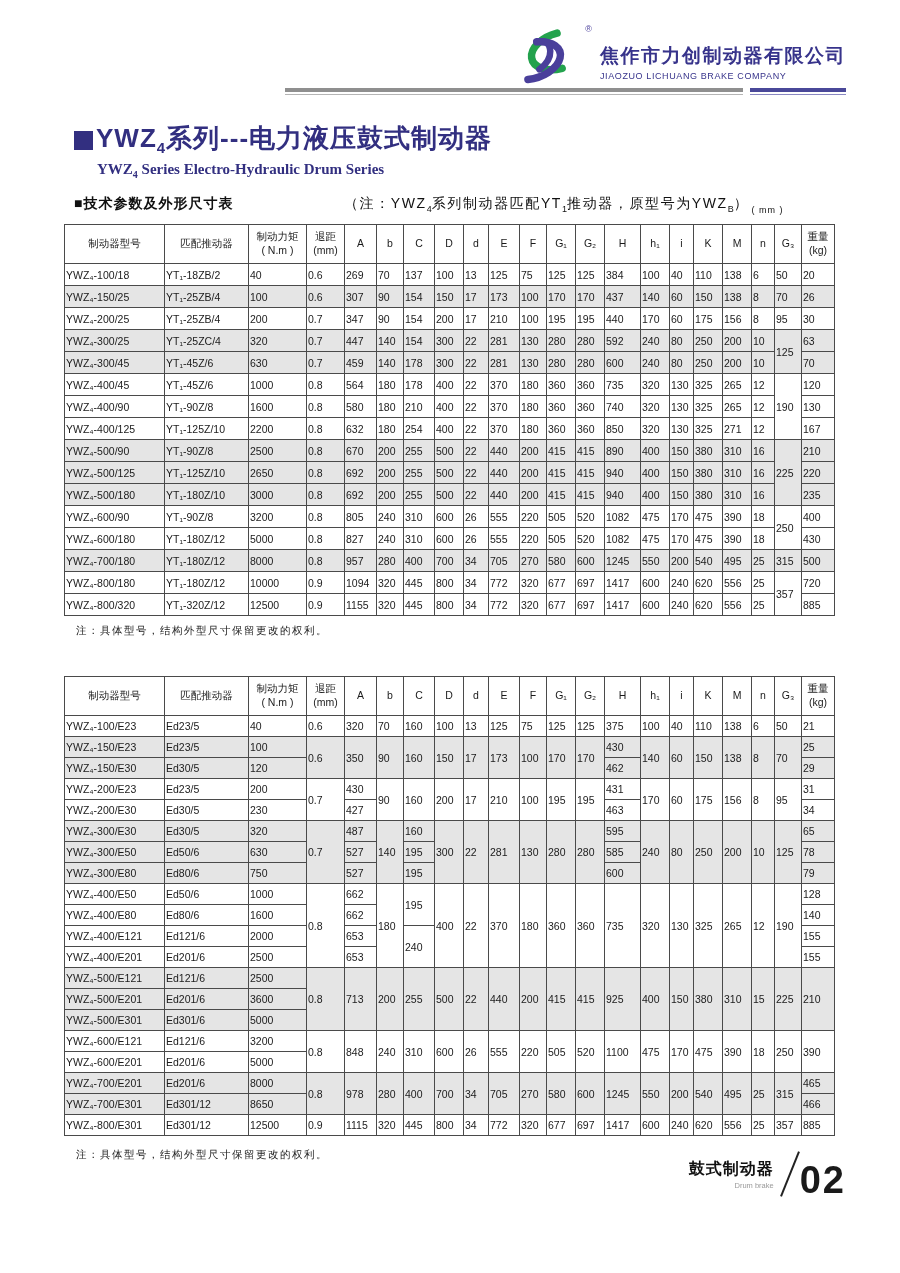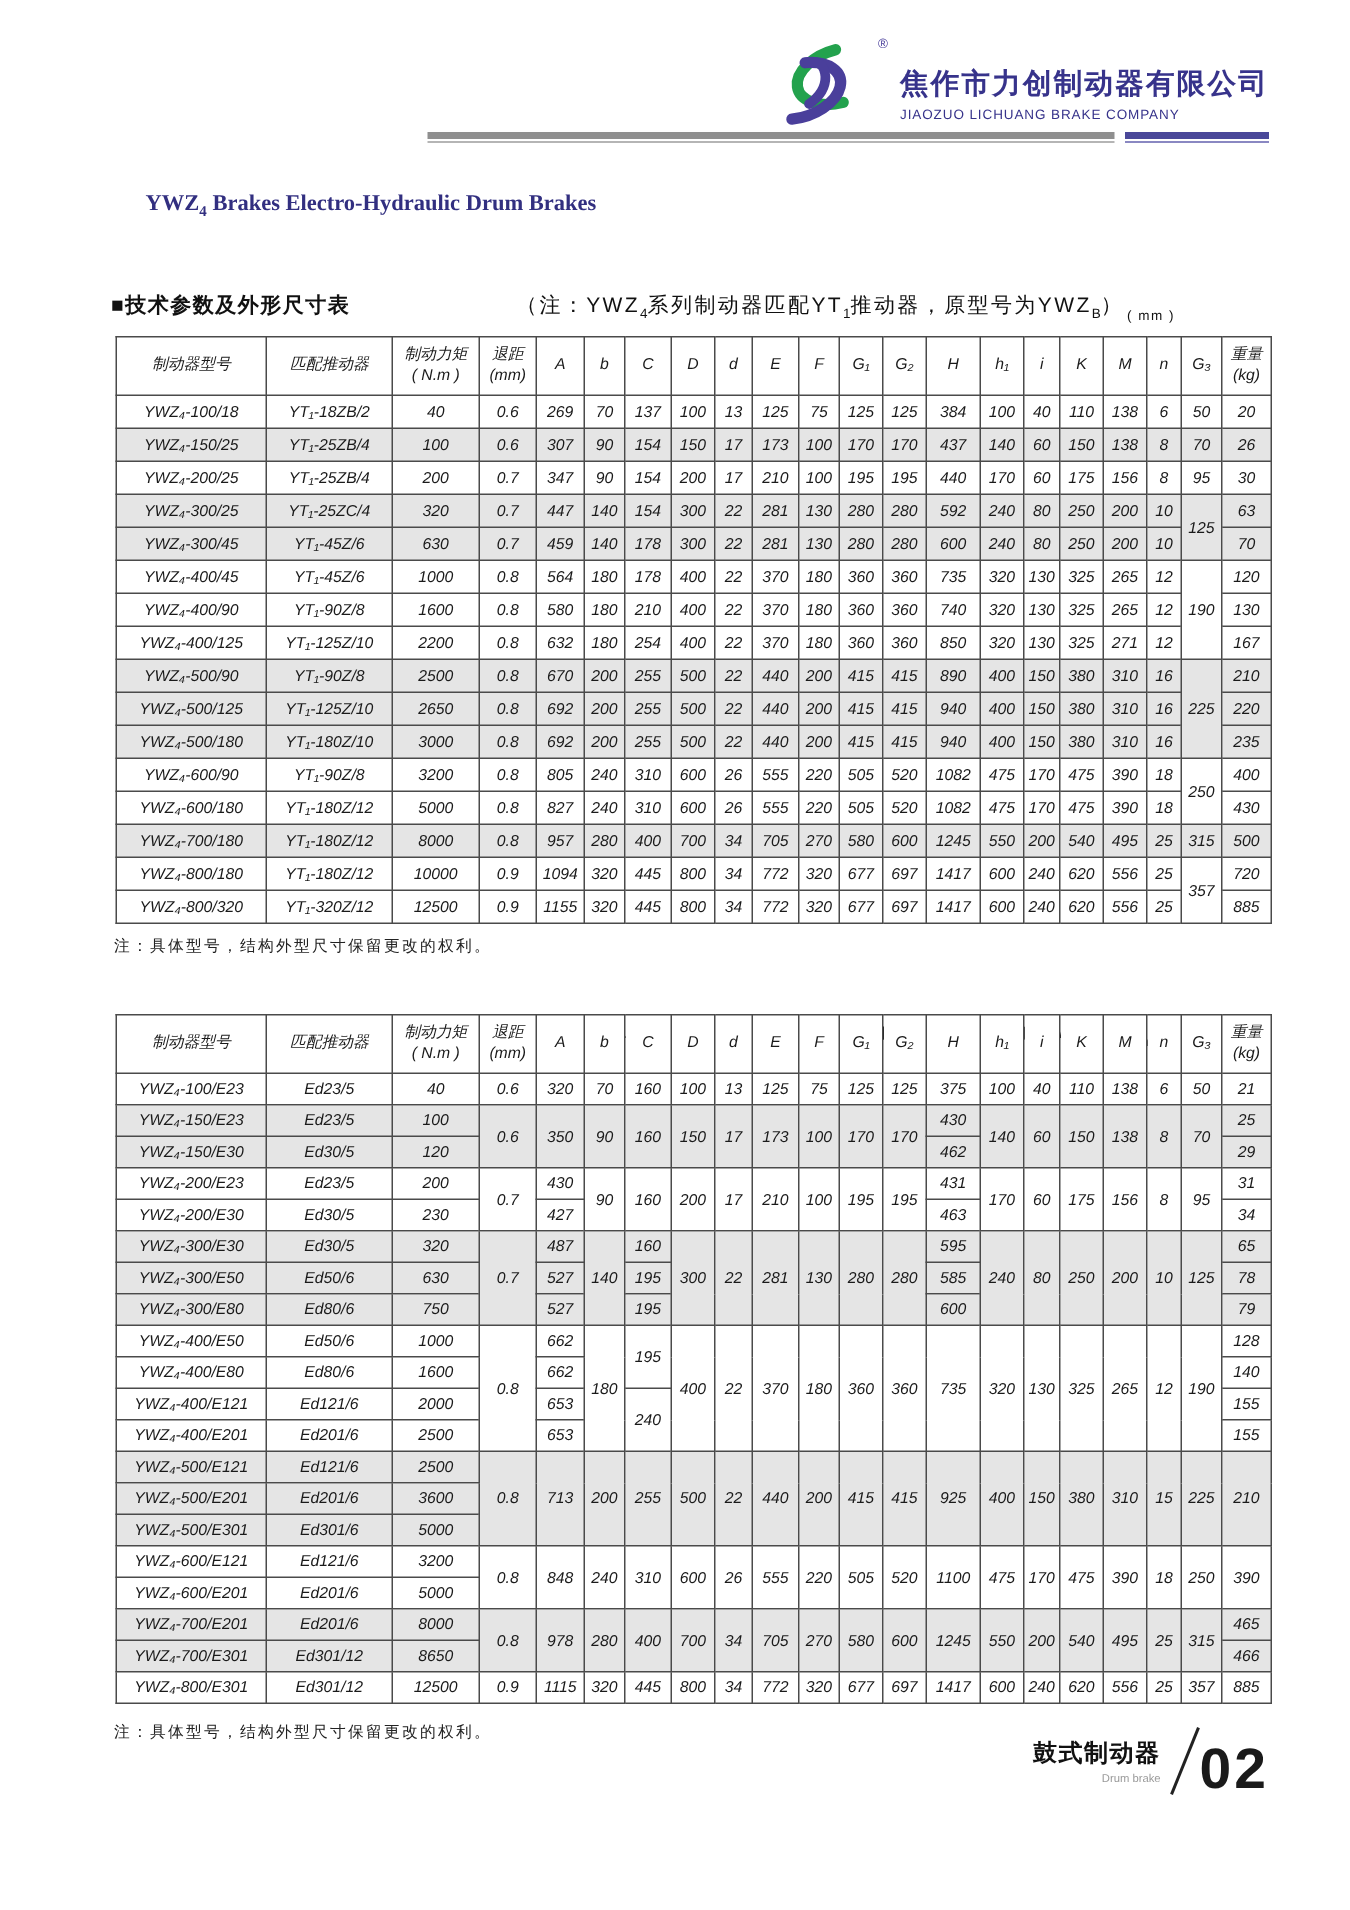--- a/index.html
+++ b/index.html
@@ -28,21 +28,21 @@
 
   
   .section-heading{position:absolute;left:74px;top:195px;font-size:14px;font-weight:bold;color:#111;letter-spacing:1px;}
   .caption{font-size:14px;color:#111;letter-spacing:1.6px;white-space:nowrap;}
   .caption sub{font-size:9px;letter-spacing:0;}
   .caption .unit{font-size:9px;letter-spacing:1px;vertical-align:-5px;margin-left:2px;}
   .cap1{position:absolute;left:344px;top:195px;}
   .cap2{position:absolute;left:344px;top:679px;}
 
   
-  table.spec{position:absolute;left:77px;width:771px;border-collapse:collapse;table-layout:fixed;text-align:center;font-size:10.5px;color:#1a1a1a;border:1.5px solid #333;font-style:italic;}
+  table.spec{position:absolute;left:64px;width:771px;border-collapse:collapse;table-layout:fixed;font-size:10.5px;color:#1a1a1a;border:1.5px solid #333;}
   table.spec th,table.spec td{border:1px solid #4a4a4a;padding:0 1px;overflow:hidden;white-space:nowrap;}
   table.spec th{font-weight:normal;height:38px;font-size:10.5px;line-height:1.3;background:#fff;}
   #t1{top:224px;} #t1 td{height:21px;}
   #t2{top:676px;} #t2 td{height:20px;}
   tr.shade{background:#e5e5e5;}
 
   .note{position:absolute;left:76px;font-size:10.5px;color:#222;letter-spacing:1.5px;}
   .n1{top:624px;} .n2{top:1148px;}
 
   
@@ -74,21 +74,25 @@
       <div class="company-en">JIAOZUO LICHUANG BRAKE COMPANY</div>
     </div>
   </div>
 
   <div class="header-bar">
     <div class="bar-seg bar-gray"></div>
     <div class="bar-seg bar-purple"></div>
   </div>
 
   <div class="title-block">
-    <div class="subtitle"><span>YWZ</span><sub>4</sub><span> Brakes Electro-Hydraulic Drum Brakes</span></div>
+    <h1>
+        <span class="sq"></span>
+        <span><span>YWZ</span><sub>4</sub><span>系列---电力液压鼓式制动器</span></span>
+      </h1>
+    <div class="subtitle"><span>YWZ</span><sub>4</sub><span> Series Electro-Hydraulic Drum Series</span></div>
   </div>
 
   <div class="section-heading">■技术参数及外形尺寸表</div>
   <div class="caption cap1"><span><span>（注：YWZ</span><sub>4</sub><span>系列制动器匹配YT</span><sub>1</sub><span>推动器，原型号为YWZ</span><sub>B</sub><span>）</span></span><span class="unit">( mm )</span></div>
 
   <table class="spec" id="t1">
       <colgroup>
         <col style="width: 100px;">
         <col style="width: 84px;">
         <col style="width: 58px;">

